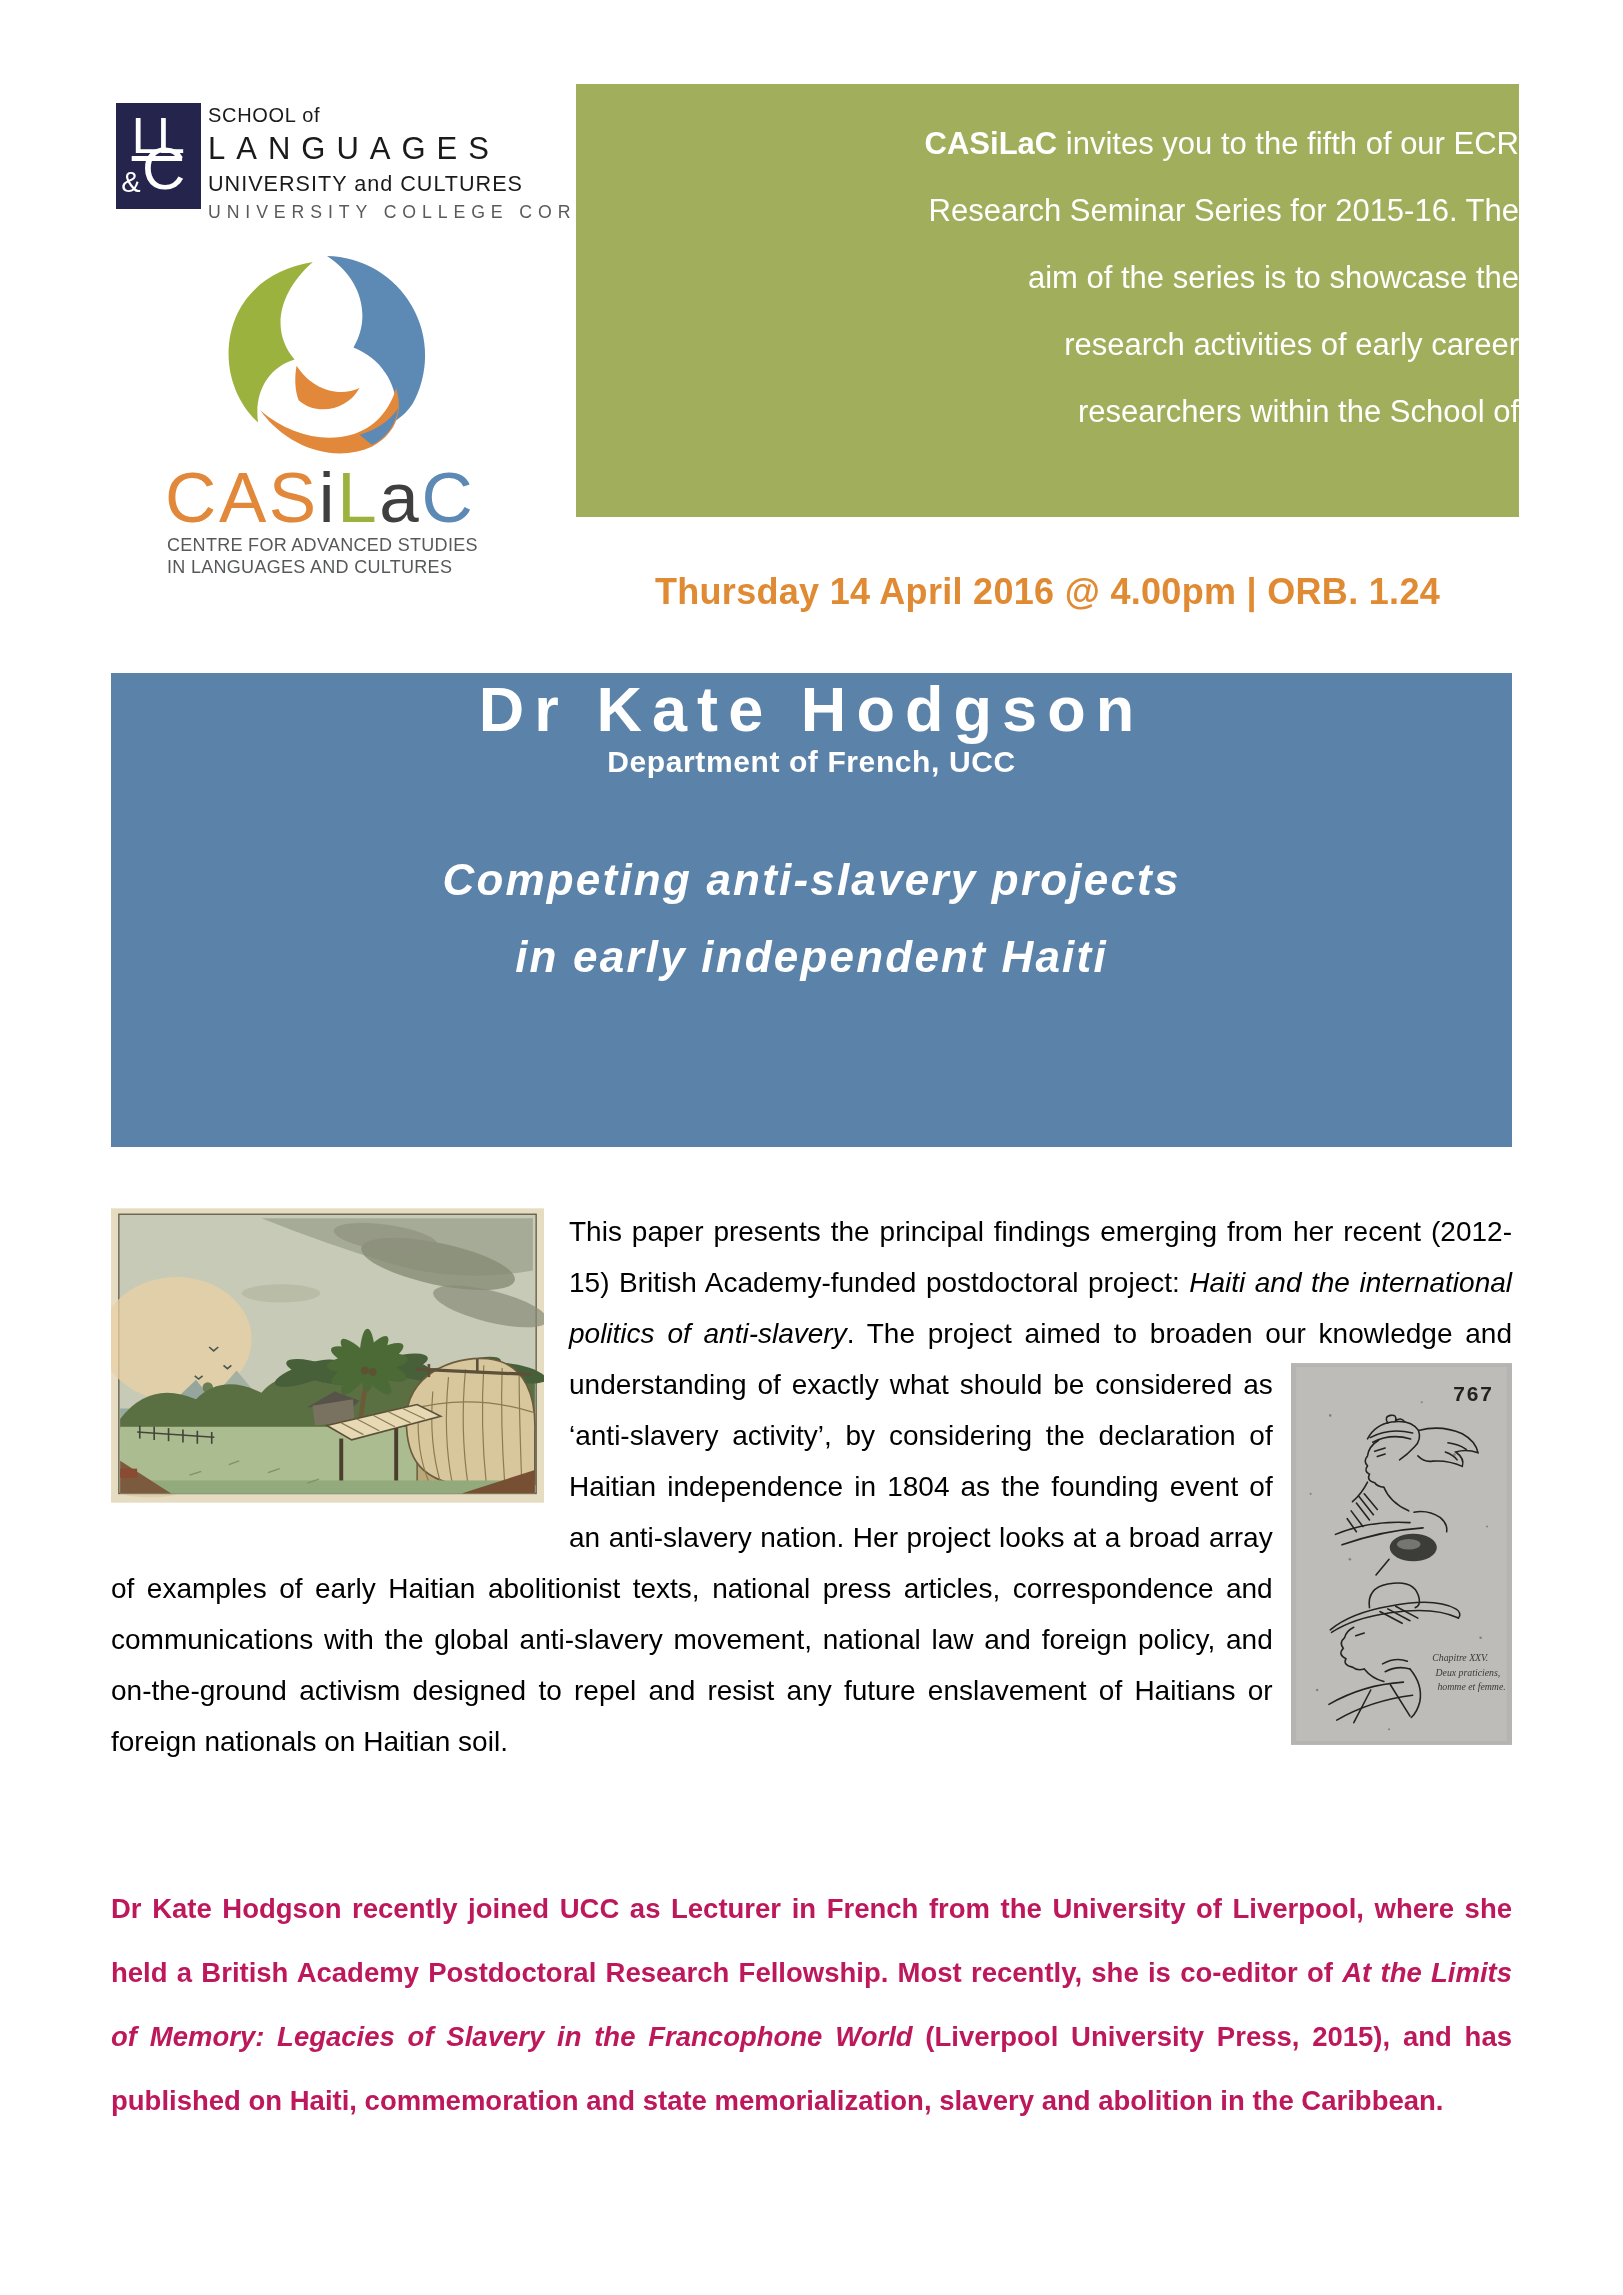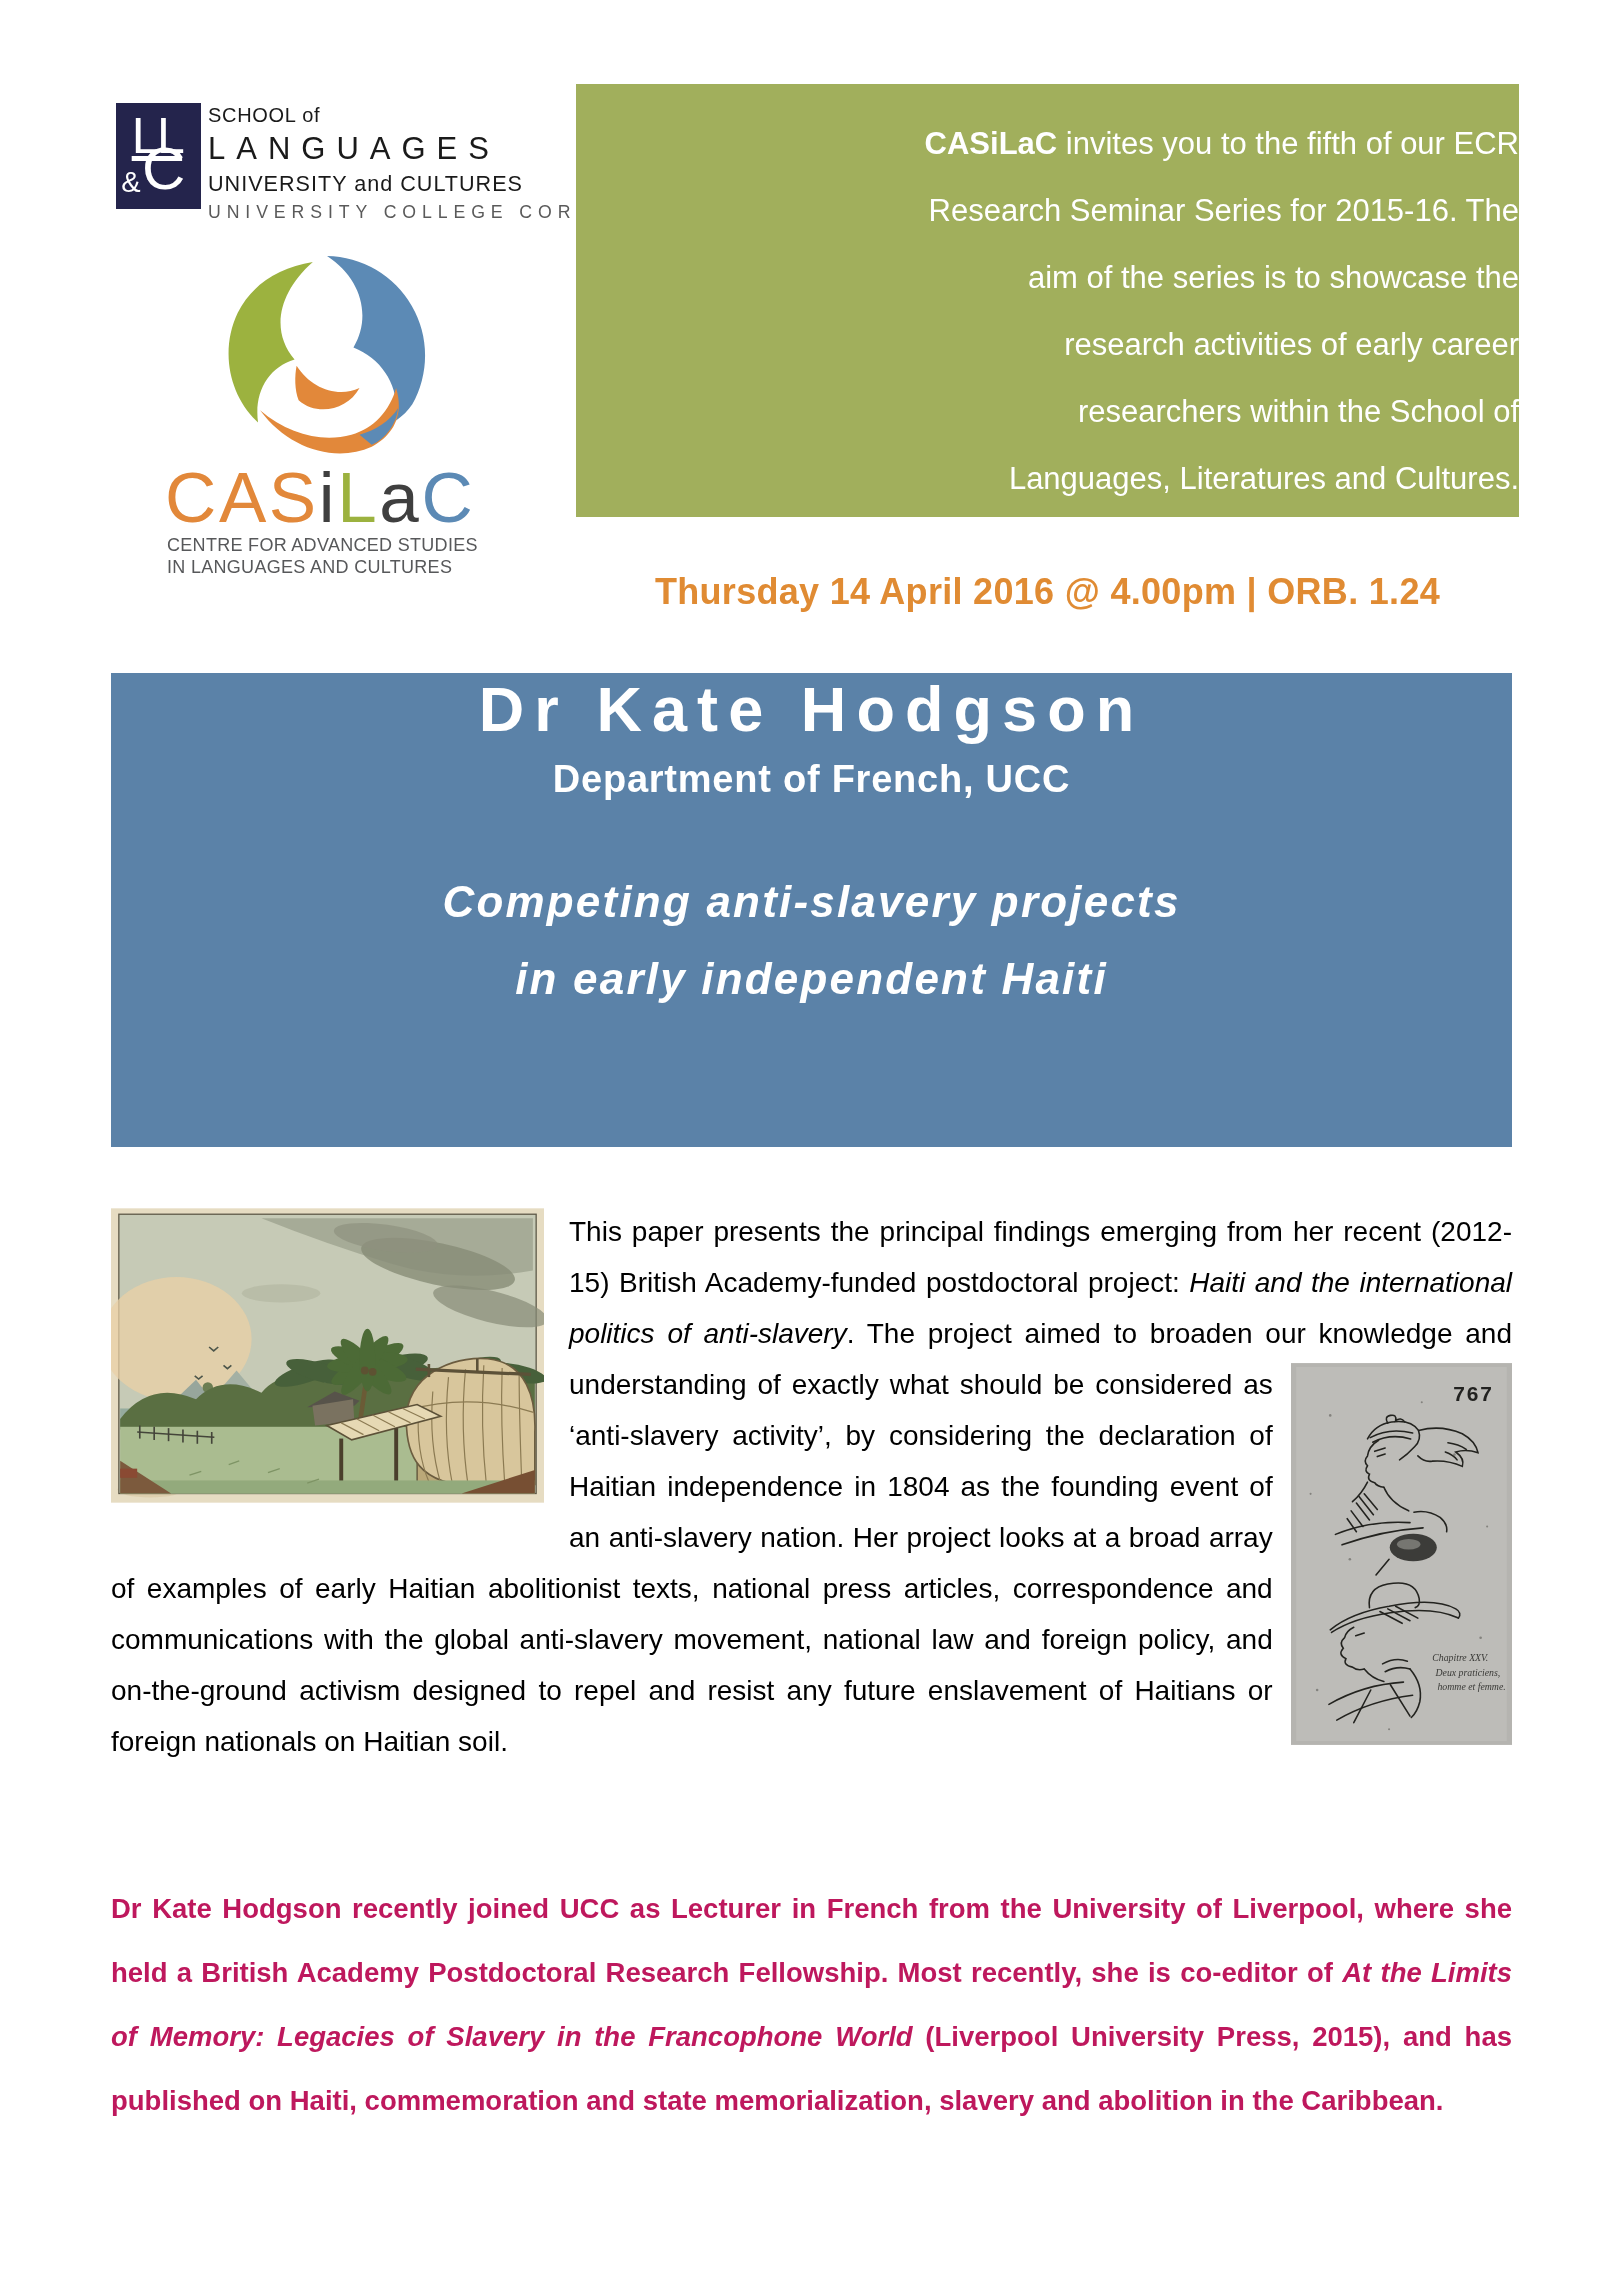--- a/index.html
+++ b/index.html
@@ -31,21 +31,21 @@
   .green-box .bd{font-weight:700;}
 
   
   .date-line{position:absolute;left:576px;top:571px;width:943px;text-align:center;
              color:#e08b33;font-size:36px;font-weight:700;letter-spacing:0.3px;white-space:nowrap;}
 
   
   .blue-box{position:absolute;left:111px;top:673px;width:1401px;height:474px;background:#5b82a8;
             color:#ffffff;text-align:center;}
   .spk-name{margin-top:0;font-size:63px;font-weight:700;letter-spacing:.16em;}
-  .spk-affil{margin-top:13px;font-size:38px;font-weight:700;letter-spacing:.02em;}
+  .spk-affil{margin-top:0;font-size:30px;font-weight:700;letter-spacing:.02em;}
   .spk-title{margin-top:62px;font-size:44px;line-height:77px;font-weight:700;font-style:italic;letter-spacing:.05em;}
 
   
   .abstract{position:absolute;left:111px;top:1206px;width:1401px;
             font-size:28px;line-height:51px;text-align:justify;color:#000;}
   .paint-wrap{float:left;width:433px;height:295px;margin:2px 25px 37px 0;}
   .sketch-wrap{float:right;width:221px;height:382px;margin:3.9px 0 13px 18.3px;}
   .abstract .it,.bio .it{font-style:italic;}
 
   
@@ -86,21 +86,20 @@
       </div>
   </div>
 
   <div class="green-box">
     <div class="lines">
         <div><span class="bd">CASiLaC</span><span> invites you to the fifth of our ECR</span></div>
         <div><span>Research Seminar Series for 2015-16. The</span></div>
         <div><span>aim of the series is to showcase the</span></div>
         <div><span>research activities of early career</span></div>
         <div><span>researchers within the School of</span></div>
-        <div><span>Languages, Literatures and Cultures.</span></div>
       </div>
   </div>
 
   <div class="date-line">Thursday 14 April 2016 @ 4.00pm | ORB. 1.24</div>
 
   <div class="blue-box">
     <div class="spk-name">Dr Kate Hodgson</div>
     <div class="spk-affil">Department of French, UCC</div>
     <div class="spk-title">
       <div>Competing anti-slavery projects</div>

